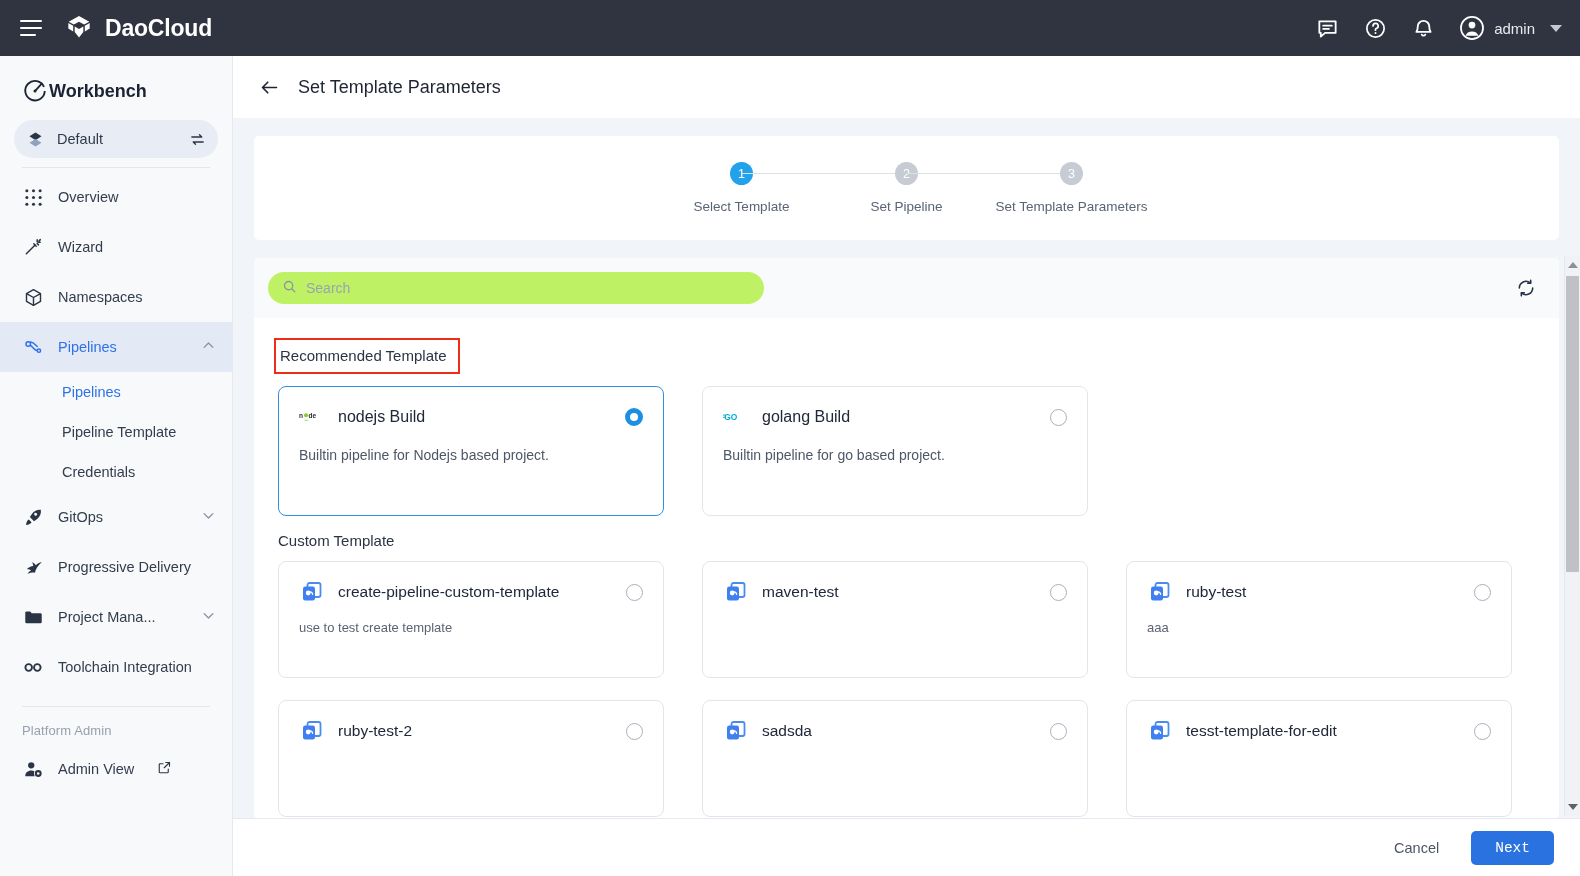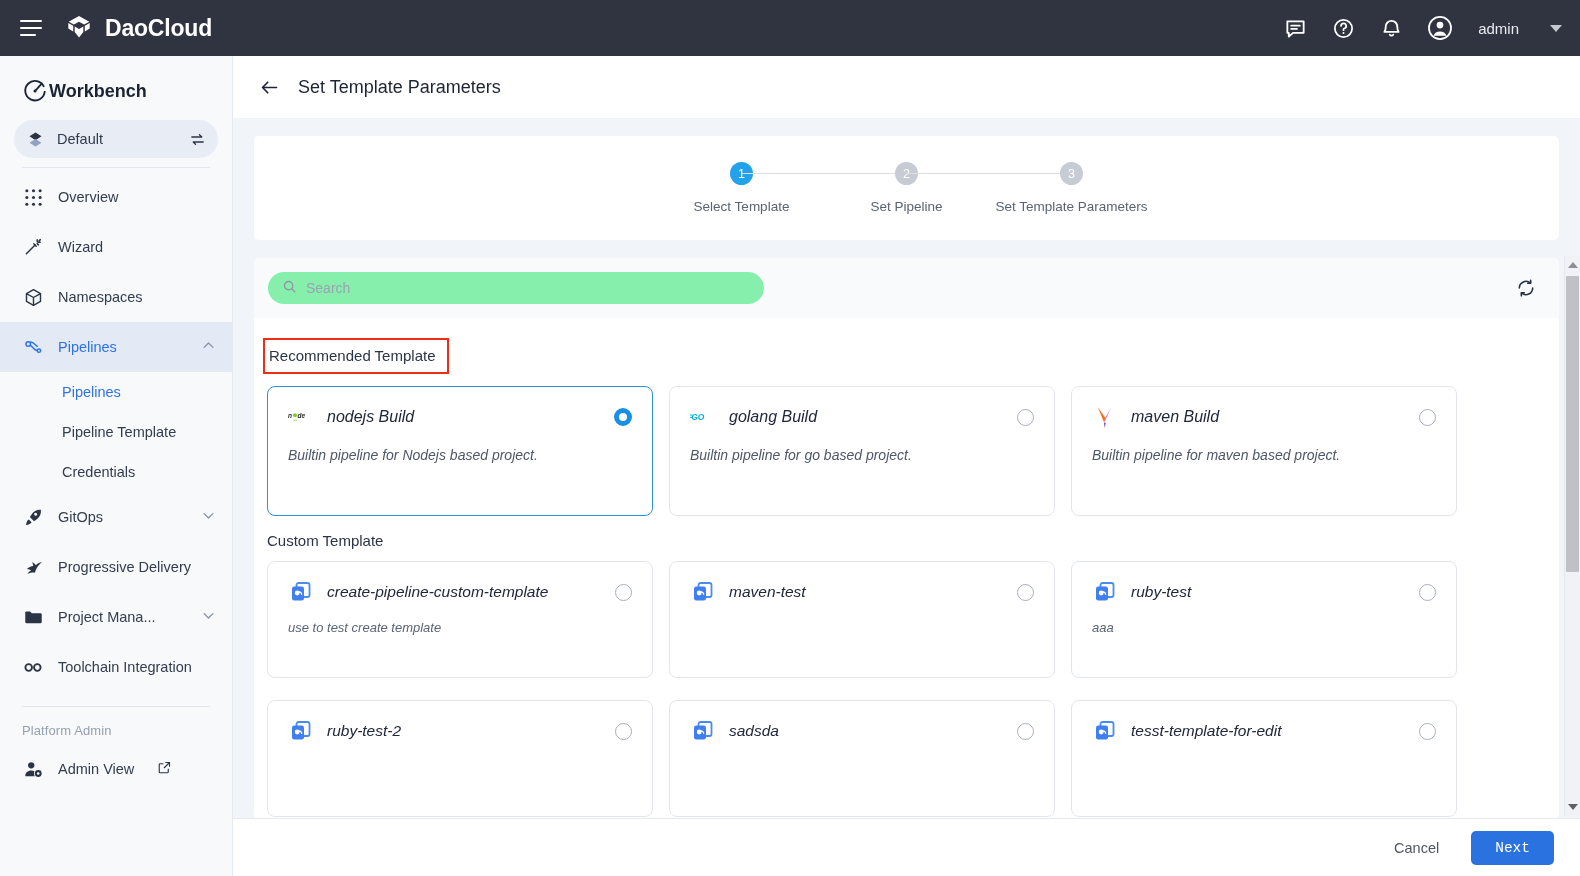--- a/index.html
+++ b/index.html
@@ -30,21 +30,21 @@
 
   .brand { display: flex; align-items: center; gap: 11px; cursor: pointer; }
   .brand-text {
     color: #ffffff; font-size: 23px; font-weight: 700; letter-spacing: -0.2px;
   }
   .topbar-right {
     margin-left: auto; display: flex; align-items: center; gap: 24px;
     padding-right: 18px;
   }
   .ticon { width: 24px; height: 24px; display: flex; align-items:center; justify-content:center; cursor: pointer; }
-  .user-chip { display:flex; align-items:center; gap: 25px; cursor:pointer; }
+  .user-chip { display:flex; align-items:center; gap: 9px; cursor:pointer; }
   .user-name { color: #e8eaee; font-size: 15px; }
   .caret-down {
     width: 0;height:0;border-left:6px solid transparent;border-right:6px solid transparent;
     border-top: 7px solid #c4c8d0; margin-left: 6px;
   }
 
   
   .sidebar {
     position: absolute; top: 56px; left: 0; width: 233px; height: 820px;
     background: #f7f9fb; border-right: 1px solid #e4e8ef;
@@ -110,41 +110,41 @@
 
   .list-card {
     margin-top: 18px; background:#fff; border-radius:5px;
     height: 561px; position:relative; overflow:hidden;
   }
   .search-bar {
     background:#f8fafc; height: 60px; display:flex; align-items:center;
     padding: 0 20px 0 14px; border-radius: 5px 5px 0 0;
   }
   .search-box {
-    width: 496px; height: 32px; background:#86efac; border-radius: 16px;
+    width: 496px; height: 32px; background:#bef264; border-radius: 16px;
     display:flex; align-items:center; gap: 9px; padding: 0 14px; cursor:text;
   }
   .search-box input {
     border:none; background:transparent; outline:none; font-size:14px; color:#39414f;
     width: 100%; font-family: inherit;
   }
   .search-box input::placeholder { color:#9aa3b0; }
   .refresh-btn { margin-left:auto; width: 26px;height:26px; cursor:pointer; display:flex;align-items:center;justify-content:center;}
 
   .scroll-body {
     position:absolute; top:60px; left:0; right:0; bottom:0;
-    padding: 14px 24px 0 13px; overflow:hidden;
+    padding: 14px 24px 0 24px; overflow:hidden;
   }
   .section-title {
     font-size: 15px; color:#2b3445; margin: 6px 0 12px 0; display:inline-block;
   }
   .section-title.hl {
     border: 2.5px solid #ef2c15; padding: 7px 12px 8px 4px; margin-left: -4px;
   }
-  .grid { display:flex; gap: 16px; font-style: italic; }
+  .grid { display:flex; gap: 38px; }
   .tcard {
     width: 386px; border: 1px solid #e2e6ec; border-radius: 8px;
     padding: 17px 20px 0 20px; background:#fff; cursor:pointer;
     position:relative;
   }
   .tcard.rec { height: 130px; }
   .tcard.cus { height: 117px; }
   .tcard.sel { border: 1.5px solid #2f8fe0; }
   .tcard-head { display:flex; align-items:center; gap: 13px; }
   .tcard-ico { width: 26px; height: 26px; flex:none; display:flex; align-items:center; justify-content:center;}
@@ -487,34 +487,20 @@
                   <text x="2" y="14" font-family="'Liberation Sans',sans-serif" font-size="13" font-weight="700" fill="#00ADD8">GO</text>
                   <path d="M0 6h3M0 9.5h4" stroke="#00ADD8" stroke-width="1.5" stroke-linecap="round"></path>
                 </svg>
               </span>
               <span class="tcard-name">golang Build</span>
               <span class="radio"></span>
             </div>
             <div class="tcard-desc">Builtin pipeline for go based project.</div>
           </div>
 
-          <div class="tcard rec">
-            <div class="tcard-head">
-              <span class="tcard-ico">
-                <svg width="22" height="24" viewBox="0 0 24 26">
-                  <path d="M4 2 L11 19 L12.5 14 Z" fill="#f37021"></path>
-                  <path d="M19 2 L12.5 14 L11 19 Z" fill="#d6249f"></path>
-                  <path d="M11 19 L11.6 25 L12.8 19.5 Z" fill="#7b2d8e"></path>
-                </svg>
-              </span>
-              <span class="tcard-name">maven Build</span>
-              <span class="radio"></span>
-            </div>
-            <div class="tcard-desc">Builtin pipeline for maven based project.</div>
-          </div>
         </div>
 
         <div class="section-title cus-head">Custom Template</div>
 
         <div class="grid">
           <div class="tcard cus">
             <div class="tcard-head">
               <span class="tcard-ico">
                 <svg width="24" height="24" viewBox="0 0 24 24">
                   <rect x="7.5" y="3" width="13" height="14" rx="2" fill="none" stroke="#4a8bf0" stroke-width="1.8"></rect>

